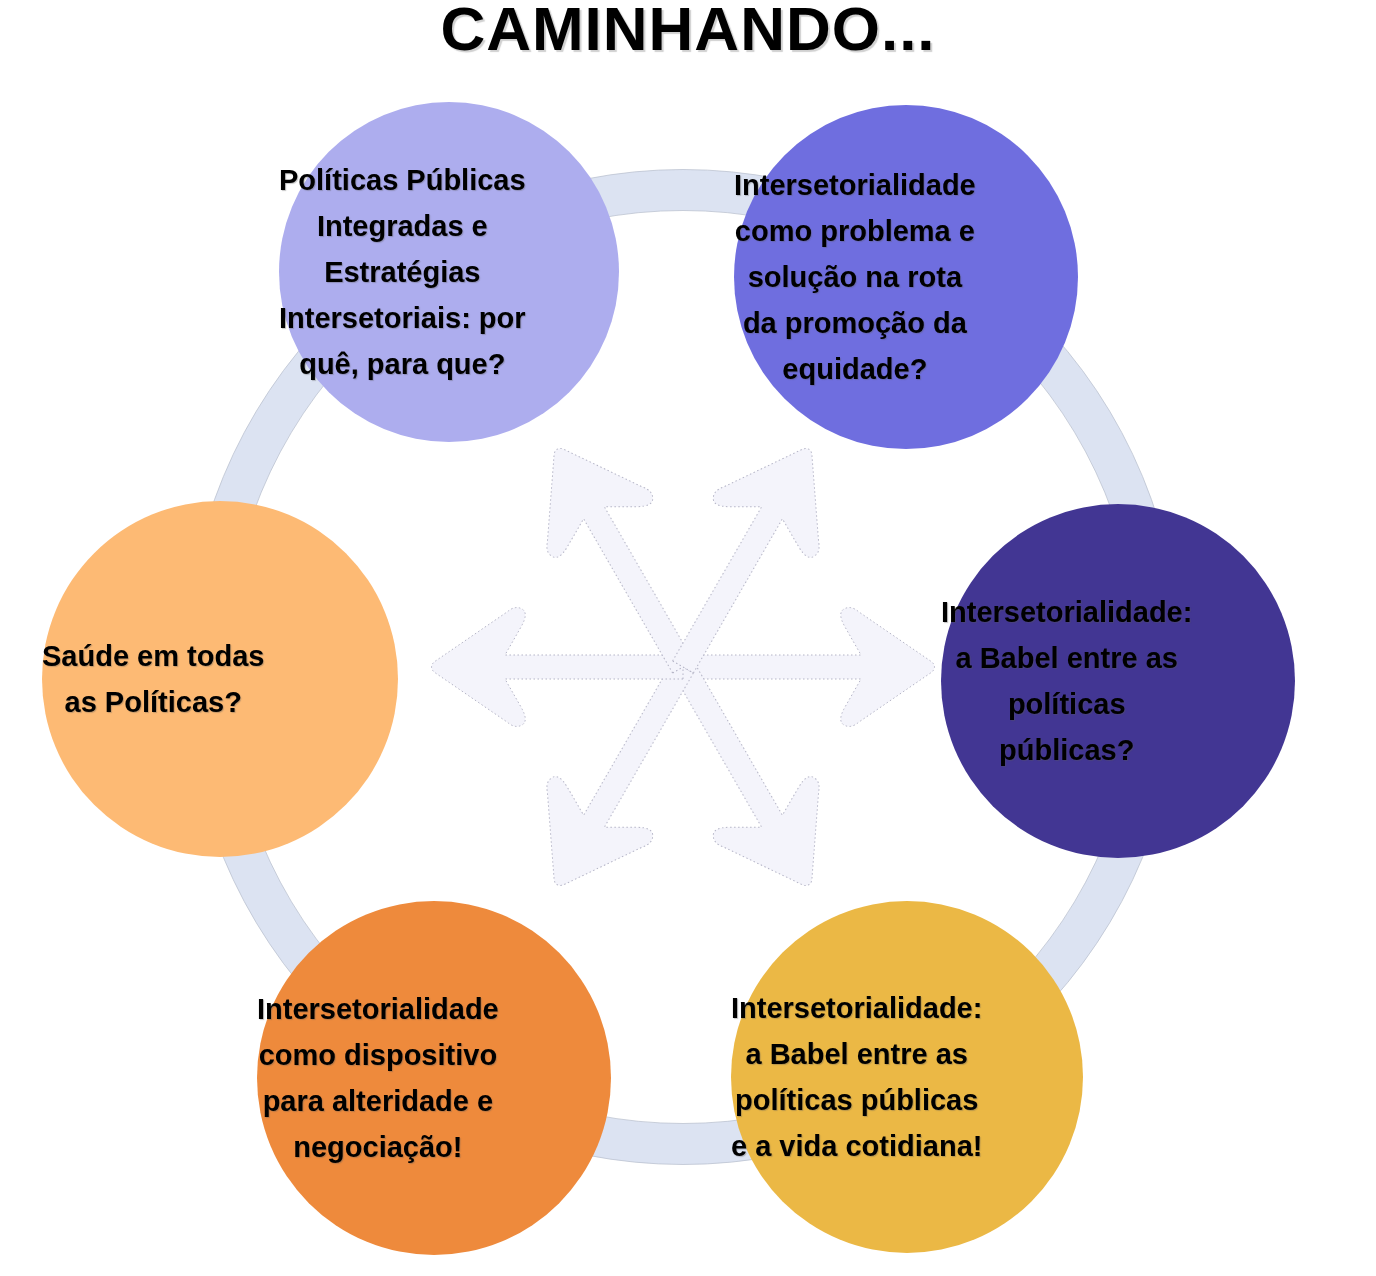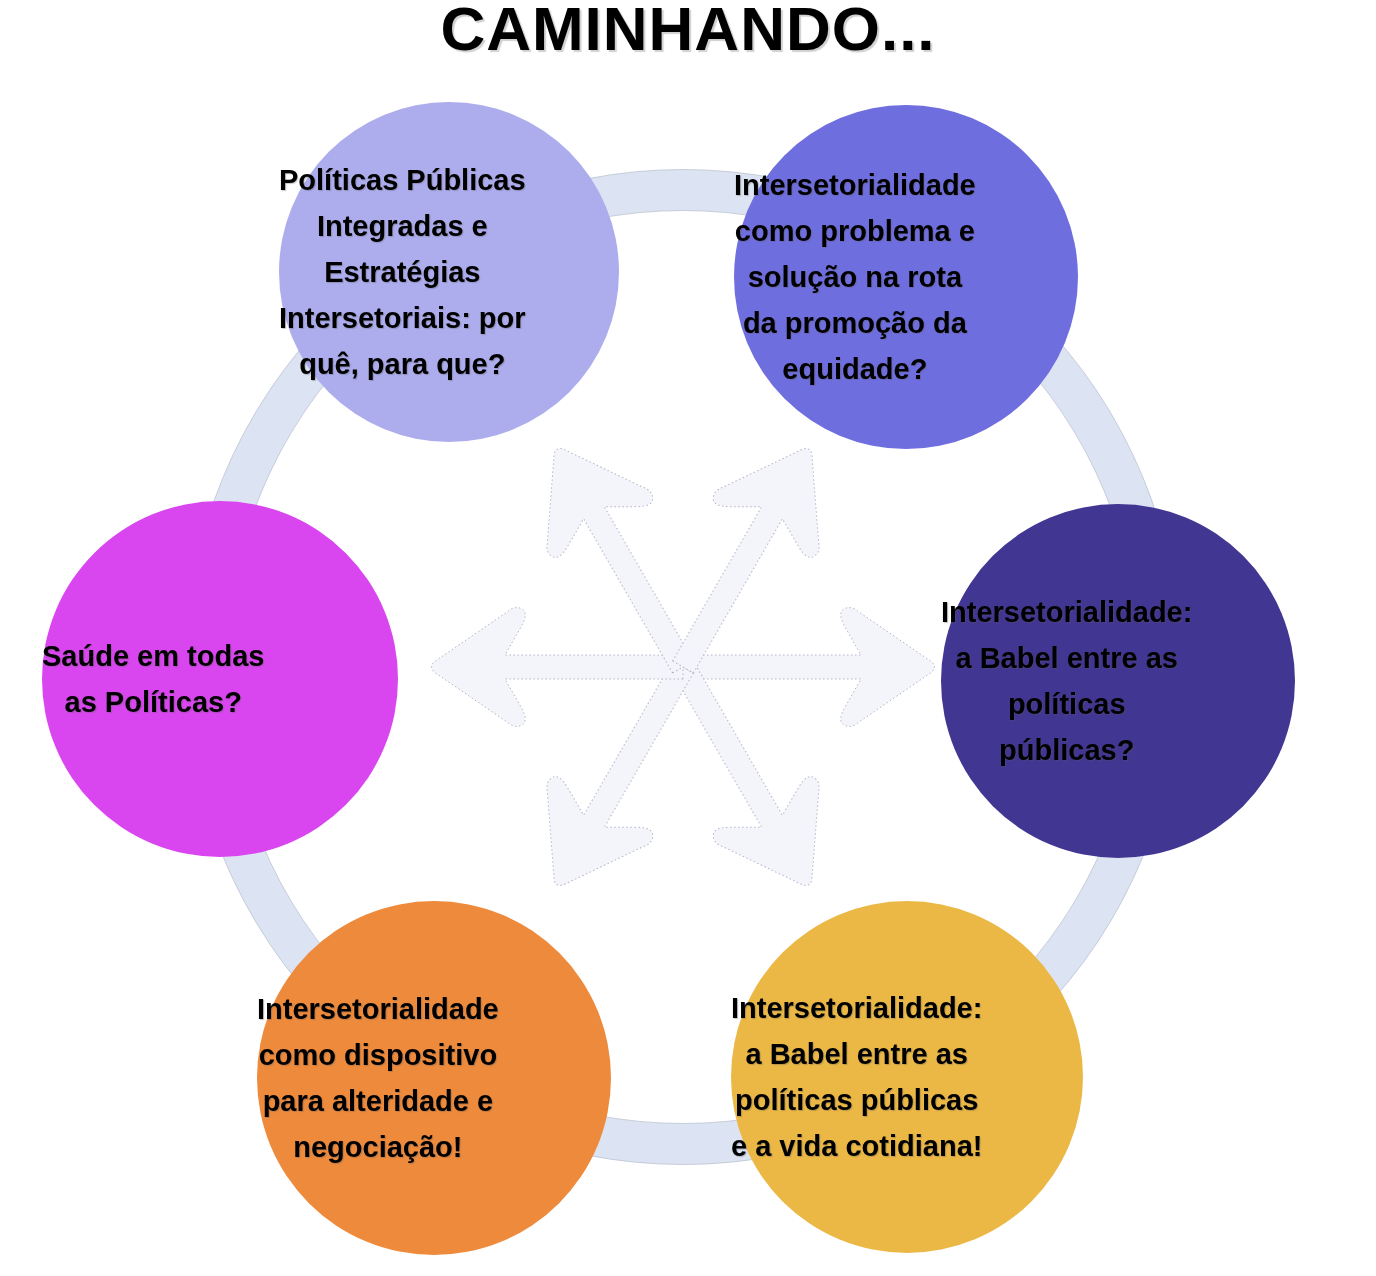--- a/index.html
+++ b/index.html
@@ -111,18 +111,18 @@
 a Babel entre as
 políticas públicas
 e a vida cotidiana!</div>
   </div>
   <div class="node n4" style="background: rgb(238, 138, 60);">
     <div class="label">Intersetorialidade
 como dispositivo
 para alteridade e
 negociação!</div>
   </div>
-  <div class="node n5" style="background: #d946ef;">
+  <div class="node n5" style="background: #fdba74;">
     <div class="label">Saúde em todas
 as Políticas?</div>
   </div>
 
 </div>
 
 </body></html>

